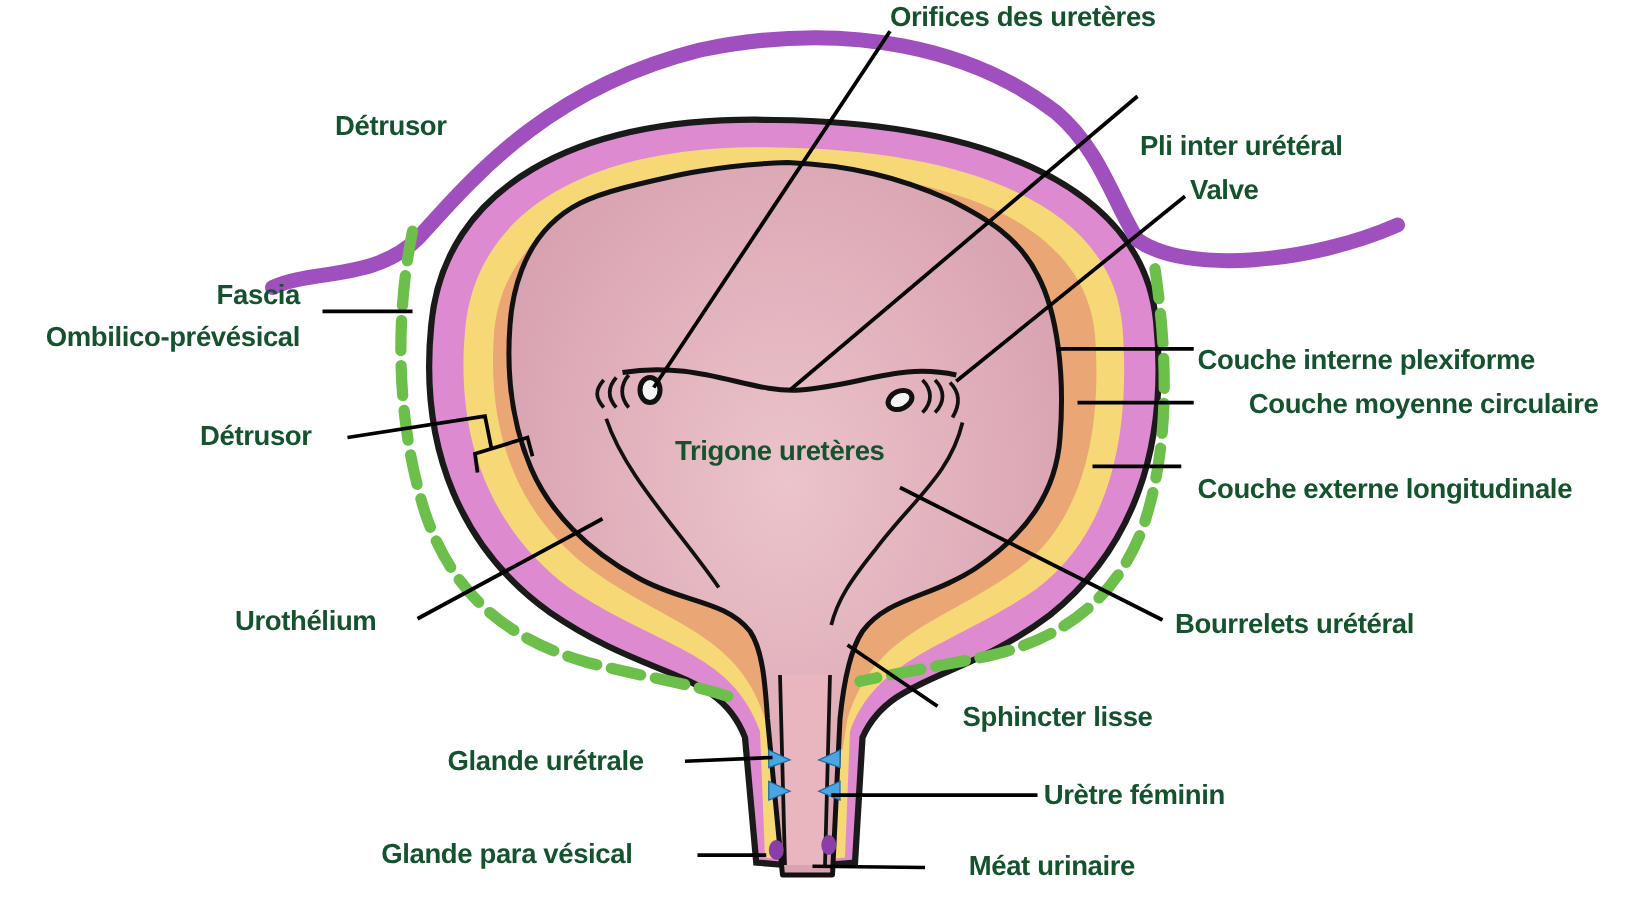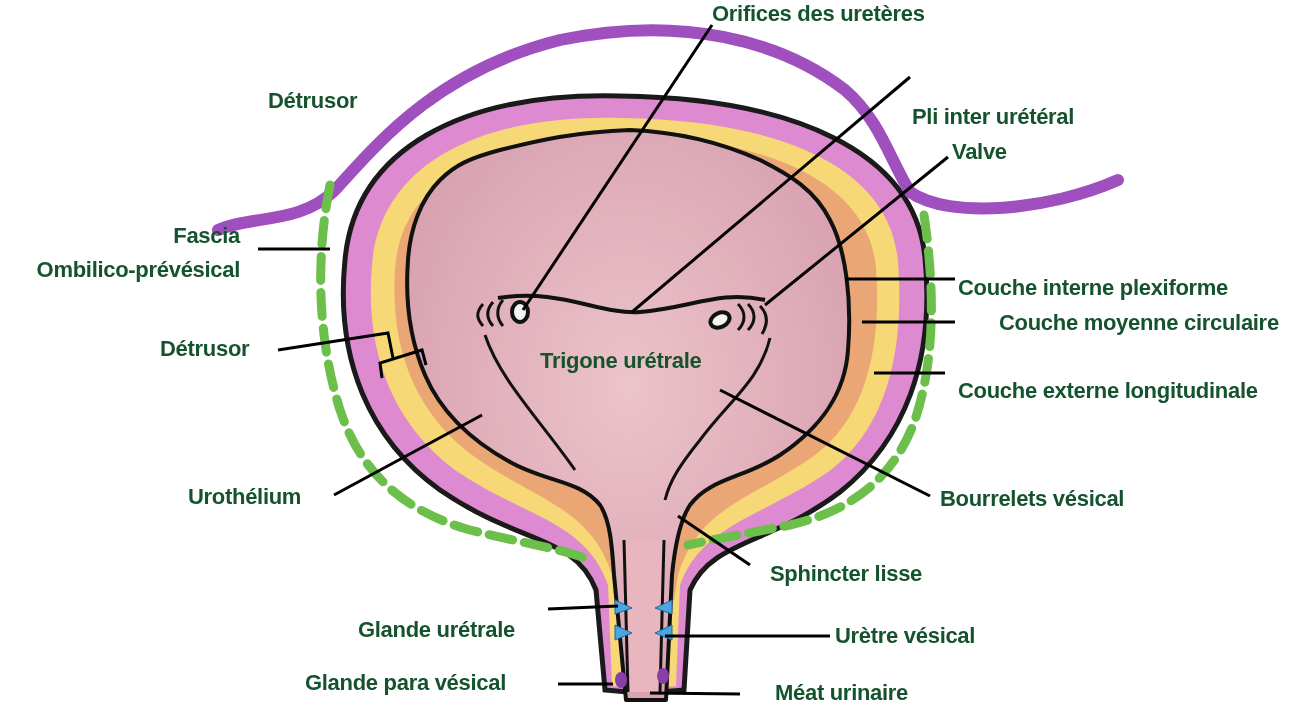--- a/index.html
+++ b/index.html
@@ -89,20 +89,20 @@
 <div class="lbl" style="left:712px; top:3px;">Orifices des uretères</div>
 <div class="lbl" style="left:912px; top:66px;margin-top:40px;">Pli inter urétéral</div>
 <div class="lbl" style="left:268px; top:90px;">Détrusor</div>
 <div class="lbl" style="left:952px; top:141px;">Valve</div>
 <div class="lbl r" style="right:1075px; top:225px;">Fascia</div>
 <div class="lbl r" style="right:1075px; top:259px;">Ombilico-prévésical</div>
 <div class="lbl" style="left:958px; top:266px;margin-top:11px;">Couche interne plexiforme</div>
 <div class="lbl" style="left:958px; top:312px;margin-left:41px;">Couche moyenne circulaire</div>
 <div class="lbl" style="left:958px; top:380px;">Couche externe longitudinale</div>
 <div class="lbl" style="left:160px; top:338px;">Détrusor</div>
-<div class="lbl" style="left:540px; top:350px;">Trigone urétrale</div>
+<div class="lbl" style="left:540px; top:350px;">Trigone uretères</div>
 <div class="lbl" style="left:188px; top:486px;">Urothélium</div>
-<div class="lbl" style="left:940px; top:488px;">Bourrelets vésical</div>
+<div class="lbl" style="left:940px; top:488px;">Bourrelets urétéral</div>
 <div class="lbl" style="left:770px; top:563px;">Sphincter lisse</div>
-<div class="lbl" style="left:358px; top:598px;margin-top:21px;">Glande urétrale</div>
-<div class="lbl" style="left:835px; top:625px;">Urètre vésical</div>
+<div class="lbl" style="left:358px; top:598px;">Glande urétrale</div>
+<div class="lbl" style="left:835px; top:625px;">Urètre féminin</div>
 <div class="lbl" style="left:305px; top:672px;">Glande para vésical</div>
 <div class="lbl" style="left:775px; top:682px;">Méat urinaire</div>
 
 </body></html>

